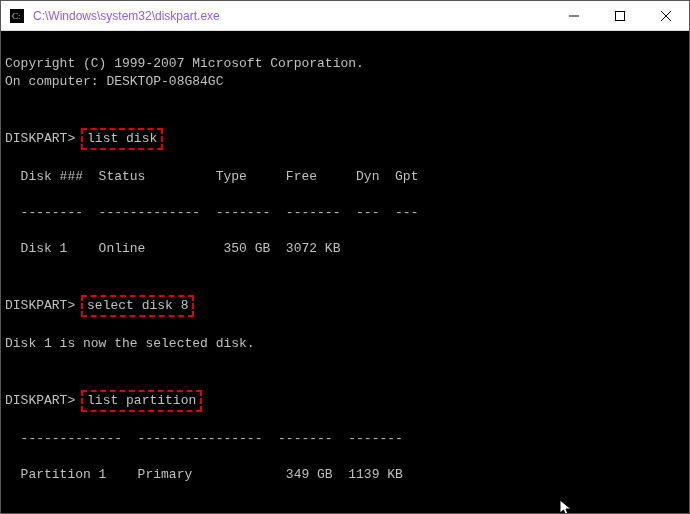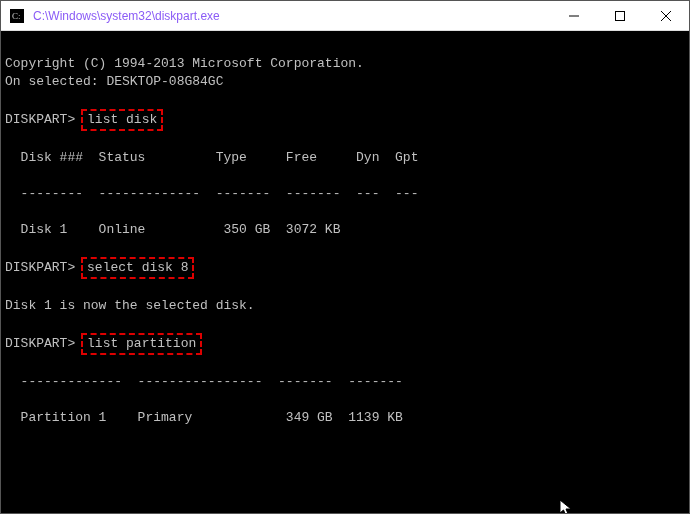--- a/index.html
+++ b/index.html
@@ -63,20 +63,21 @@
     white-space: pre;
     overflow: hidden;
     position: relative;
   }
   .hl {
     border: 2px dashed #d00;
     padding: 0 4px;
     margin-left: -2px;
     position: relative;
     display: inline-block;
+    margin-top: 19px;
   }
   .mouse-pointer {
     position: absolute;
     left: 558px;
     top: 468px;
     pointer-events: none;
   }
   .line { display: block; }
 </style>
 </head>
@@ -105,21 +106,21 @@
       <div class="tb-btn close">
         <svg width="10" height="10" viewBox="0 0 10 10">
             <line x1="0" y1="0" x2="10" y2="10" stroke="#000" stroke-width="1"></line>
             <line x1="10" y1="0" x2="0" y2="10" stroke="#000" stroke-width="1"></line>
           </svg>
       </div>
     </div>
   </div>
 
   <div class="terminal">
-<span class="line">Copyright (C) 1994-2013 Microsoft Corporation.</span><span class="line">On selected: DESKTOP-08G84GC</span>
+<span class="line">Copyright (C) 1999-2007 Microsoft Corporation.</span><span class="line">On computer: DESKTOP-08G84GC</span>
 <span class="line"><span>DISKPART&gt;</span> <span class="hl">list disk</span></span>
 <span class="line">  Disk ###  Status         Type     Free     Dyn  Gpt</span>
 <span class="line">  --------  -------------  -------  -------  ---  ---</span>
 <span class="line">  Disk 1    Online          350 GB  3072 KB</span>
 <span class="line"><span>DISKPART&gt;</span> <span class="hl">select disk 8</span></span>
 <span class="line">Disk 1 is now the selected disk.</span>
 <span class="line"><span>DISKPART&gt;</span> <span class="hl">list partition</span></span>
 <span class="line">  -------------  ----------------  -------  -------</span>
 <span class="line">  Partition 1    Primary            349 GB  1139 KB</span>
 

